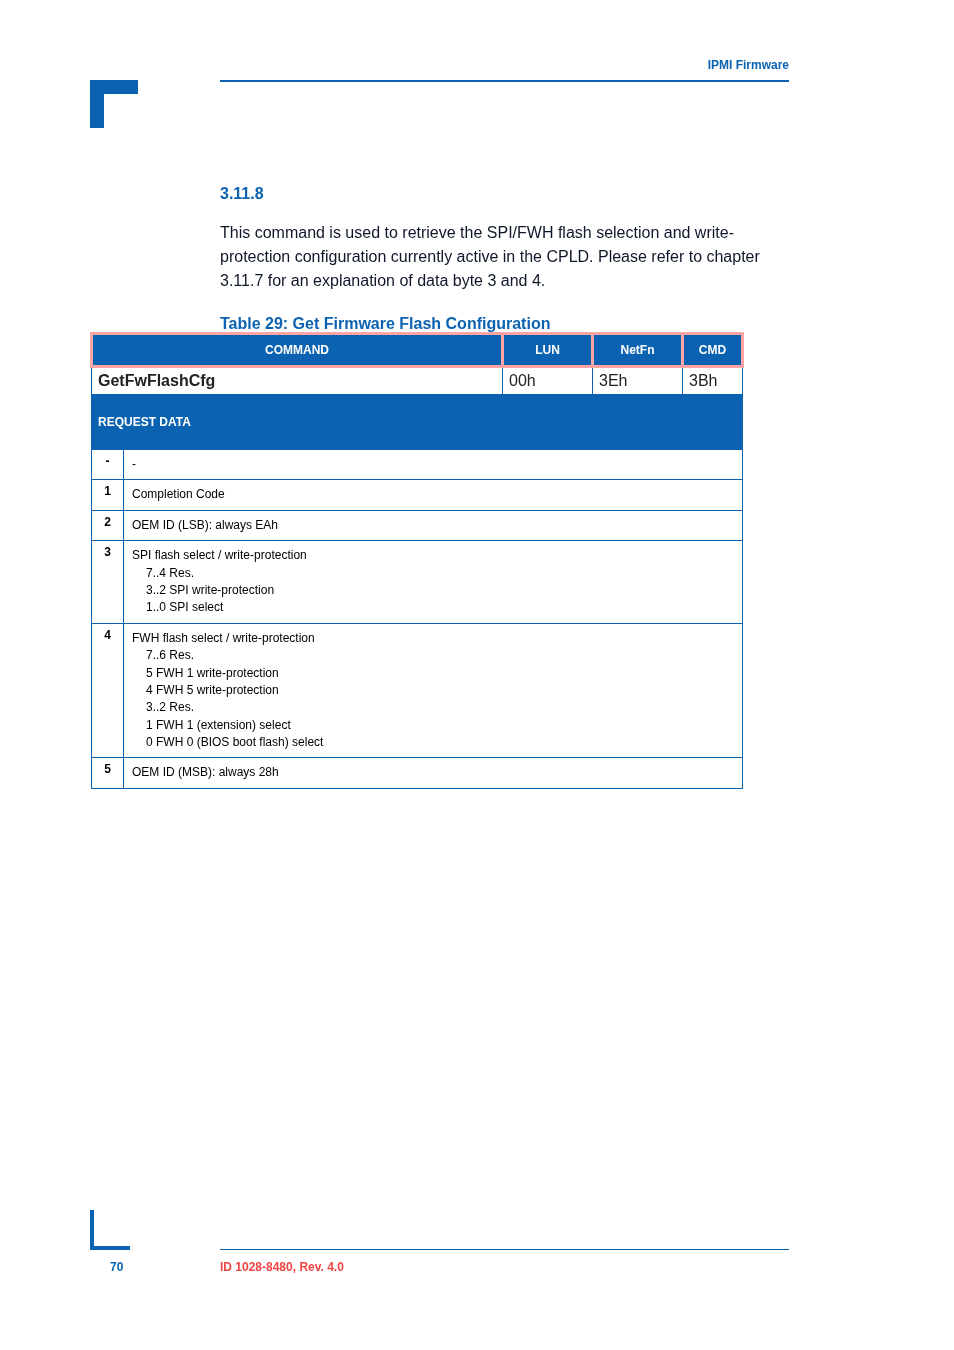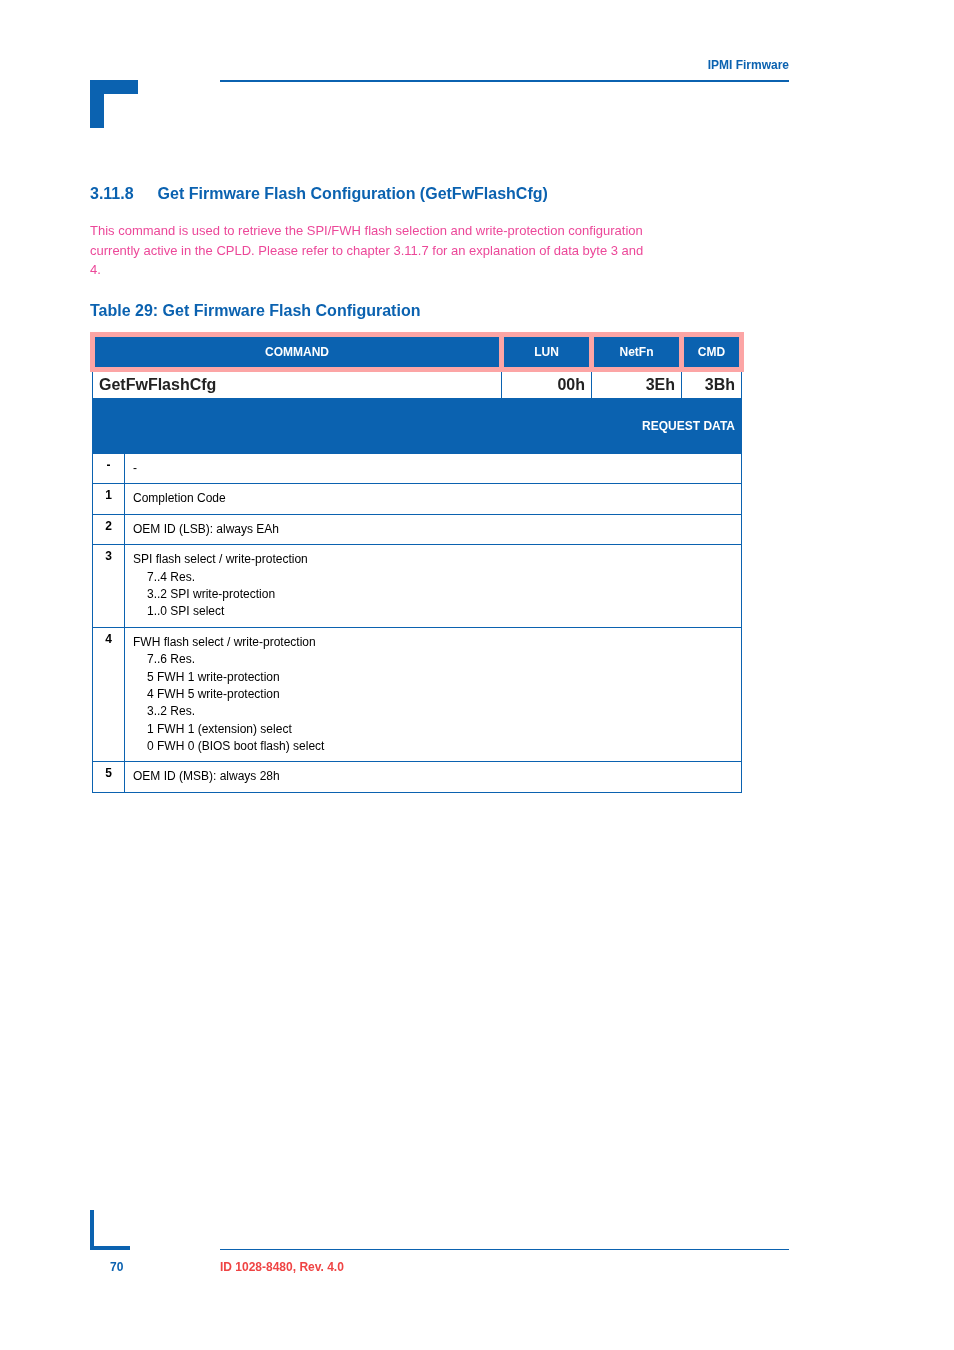--- a/index.html
+++ b/index.html
@@ -71,43 +71,44 @@
     }
     .header-right {
       position: absolute;
       top: 58px;
       right: 165px;
       font-size: 12px;
       font-weight: bold;
       color: #0b62b0;
     }
     .content {
+      margin-left: 130px;
       margin-top: 115px;
       width: 560px;
     }
     .section-num {
       font-weight: bold;
       color: #0b62b0;
       font-size: 16px;
     }
     .section-title-row {
       display: flex;
       align-items: baseline;
       gap: 24px;
       margin-bottom: 18px;
     }
     .section-title {
       font-weight: bold;
       color: #0b62b0;
       font-size: 16px;
     }
     .body-text {
-      font-size: 13px;
+      font-size: 16px;
       line-height: 1.5;
-      color: #ec4899;
+      color: #0f172a;
       margin-bottom: 22px;
     }
     .table-caption {
       font-weight: bold;
       color: #0b62b0;
       font-size: 16px;
       margin-bottom: 10px;
     }
     .table-area {
       position: absolute;
@@ -118,40 +119,40 @@
     table {
       border-collapse: collapse;
       width: 100%;
       font-size: 12px;
     }
     th.header-cell {
       background: #0b62b0;
       color: #fff;
       font-weight: bold;
       padding: 8px 6px;
-      border: 5px solid #fca5a5;
+      border: 3px solid #fca5a5;
       text-align: center;
     }
     th.header-cell.left { text-align: center; }
     td.value-row {
       background: #fff;
       color: #222;
       padding: 4px 6px;
       border: 1px solid #0b62b0;
       text-align: left;
       font-weight: bold;
       font-size: 16px;
     }
-    td.value-row.center { text-align: right; font-weight: bold; }
+    td.value-row.center { text-align: left; font-weight: normal; }
     td.value-row.cmd-name { font-weight: bold; }
     td.section-header {
       background: #0b62b0;
       color: #fff;
       font-weight: bold;
-      text-align: right;
+      text-align: left;
       padding: 20px 6px;
       border: 1px solid #0b62b0;
       height: 48px;
     }
     td.byte-col {
       width: 32px;
       text-align: center;
       border: 1px solid #0b62b0;
       padding: 4px;
       font-weight: bold;
@@ -186,21 +187,20 @@
 </head>
 <body>
 
 <div class="corner-top"></div>
 <div class="hr-top"></div>
 <div class="header-right">IPMI Firmware</div>
 
 <div class="content">
   <div class="section-title-row">
     <span class="section-num">3.11.8</span>
-    <span class="section-title">Get Firmware Flash Configuration (GetFwFlashCfg)</span>
   </div>
   <div class="body-text">This command is used to retrieve the SPI/FWH flash selection and write-protection configuration currently active in the CPLD. Please refer to chapter 3.11.7 for an explanation of data byte 3 and 4.</div>
   <div class="table-caption">Table 29: Get Firmware Flash Configuration</div>
 </div>
 
 <div class="table-area">
   <table>
     <tbody>
         <tr>
       <th class="header-cell left" colspan="2">COMMAND</th>

